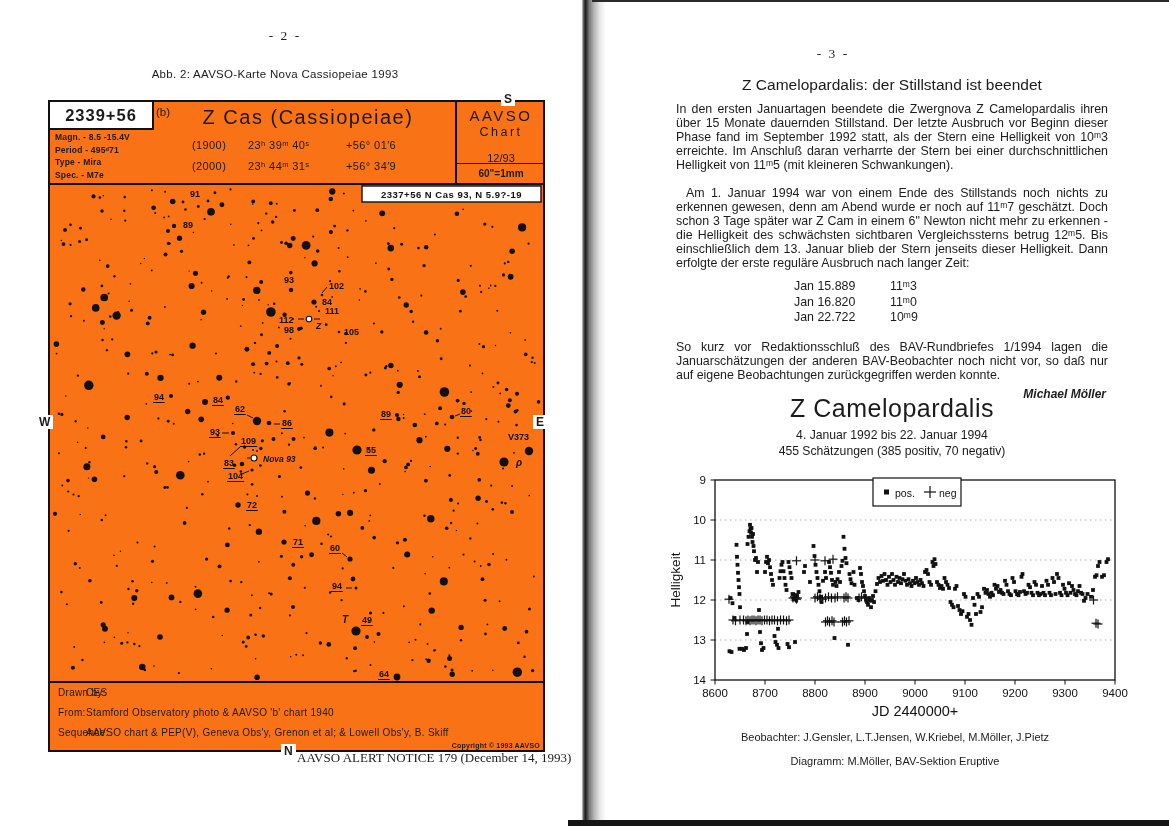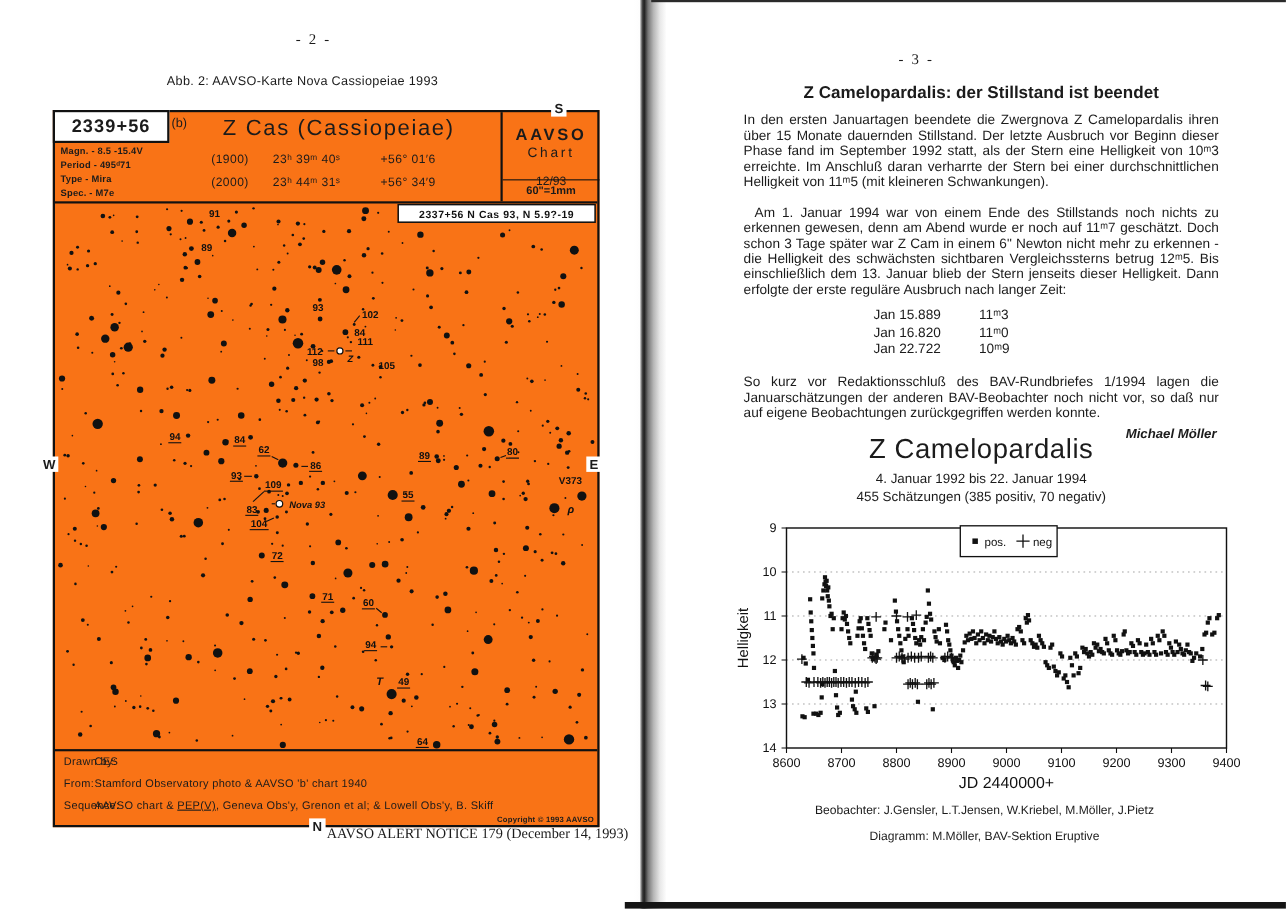--- a/index.html
+++ b/index.html
@@ -18,42 +18,42 @@
   .desig{position:absolute;left:-2px;top:-2px;width:102px;height:26px;border:2px solid #111;background:#fff;
     font-size:16.5px;font-weight:bold;letter-spacing:1px;text-align:center;line-height:26px}
   .variant{position:absolute;left:106px;top:4px;font-size:11.5px}
   .info{position:absolute;left:5px;top:29px;font-size:8.5px;line-height:12.6px;letter-spacing:0.2px;font-weight:bold}
   .starname{position:absolute;left:112px;top:4px;width:292px;text-align:center;font-size:20px;letter-spacing:1.5px}
   .coordrow{position:absolute;left:142px;font-size:11px;letter-spacing:0.4px}
   .cr1{top:37px}.cr2{top:58px}
   .coordrow .ep{display:inline-block;width:56px}
   .coordrow .ra{display:inline-block;width:98px}
   .orgcell{position:absolute;left:405px;top:0;width:88px;height:81px;border-left:2px solid #111;text-align:center}
-  .org1{font-size:15px;font-weight:bold;letter-spacing:2.5px;margin-top:12px}
+  .org1{font-size:15px;font-weight:normal;letter-spacing:2.5px;margin-top:5px}
   .org2{font-size:12.5px;letter-spacing:2.5px;margin-top:1px}
   .org3{font-size:11px;margin-top:13px}
   .scale{position:absolute;left:0;right:0;bottom:0;height:19px;border-top:1.5px solid #111;font-size:10px;font-weight:bold;line-height:19px}
   .map{position:relative;width:493px;height:496px}
   .map svg{display:block;font-family:"Liberation Sans",sans-serif}
   .cfoot{position:relative;height:67px;border-top:2px solid #111;font-size:10px;letter-spacing:0.3px}
   .frow{position:absolute;left:8px;white-space:nowrap}
   .fr1{top:4px}.fr2{top:24px}.fr3{top:44px}
   .fkey{display:inline-block;width:28px}
-  .useq{text-decoration:underline}
+  .useq{}
   .copyright{position:absolute;right:3px;bottom:1px;font-size:7px;font-weight:bold;letter-spacing:0.2px}
   .comp{position:absolute;background:#fff;padding:0 3px;font-size:12px;font-weight:bold;z-index:6}
   .comp-s{left:501px;top:92px}
   .comp-w{left:36px;top:415px}
   .comp-e{left:533px;top:415px}
   .comp-n{left:281px;top:744px}
   .alert{position:absolute;left:297px;top:750px;font-family:"Liberation Serif",serif;font-size:13px;white-space:nowrap}
 
   
   .pg3num{position:absolute;left:733px;top:46px;width:200px;text-align:center;font-size:13.5px;font-family:"Liberation Serif",serif;letter-spacing:2px}
-  .rtitle{position:absolute;left:676px;top:76px;width:432px;text-align:center;font-weight:bold;font-size:15.5px}
+  .rtitle{position:absolute;left:676px;top:76px;width:432px;text-align:center;font-weight:normal;font-size:15.5px}
   .p{position:absolute;left:676px;width:432px;text-align:justify;font-size:12.4px;line-height:14px}
   .p1{top:102px}
   .p2{top:186px;text-indent:10px}
   .p3{top:340px}
   .est{position:absolute;left:794px;top:279px;font-size:12.4px;line-height:15.5px}
   .est .d{display:inline-block;width:96px}
   .author{position:absolute;left:676px;top:387px;width:430px;text-align:right;font-style:italic;font-weight:bold;font-size:12px}
   .ztitle{position:absolute;left:676px;top:394px;width:432px;text-align:center;font-size:25px;letter-spacing:0.5px}
   .zsub{position:absolute;left:676px;width:432px;text-align:center;font-size:12.2px}
   .zs1{top:428px}.zs2{top:444px}

